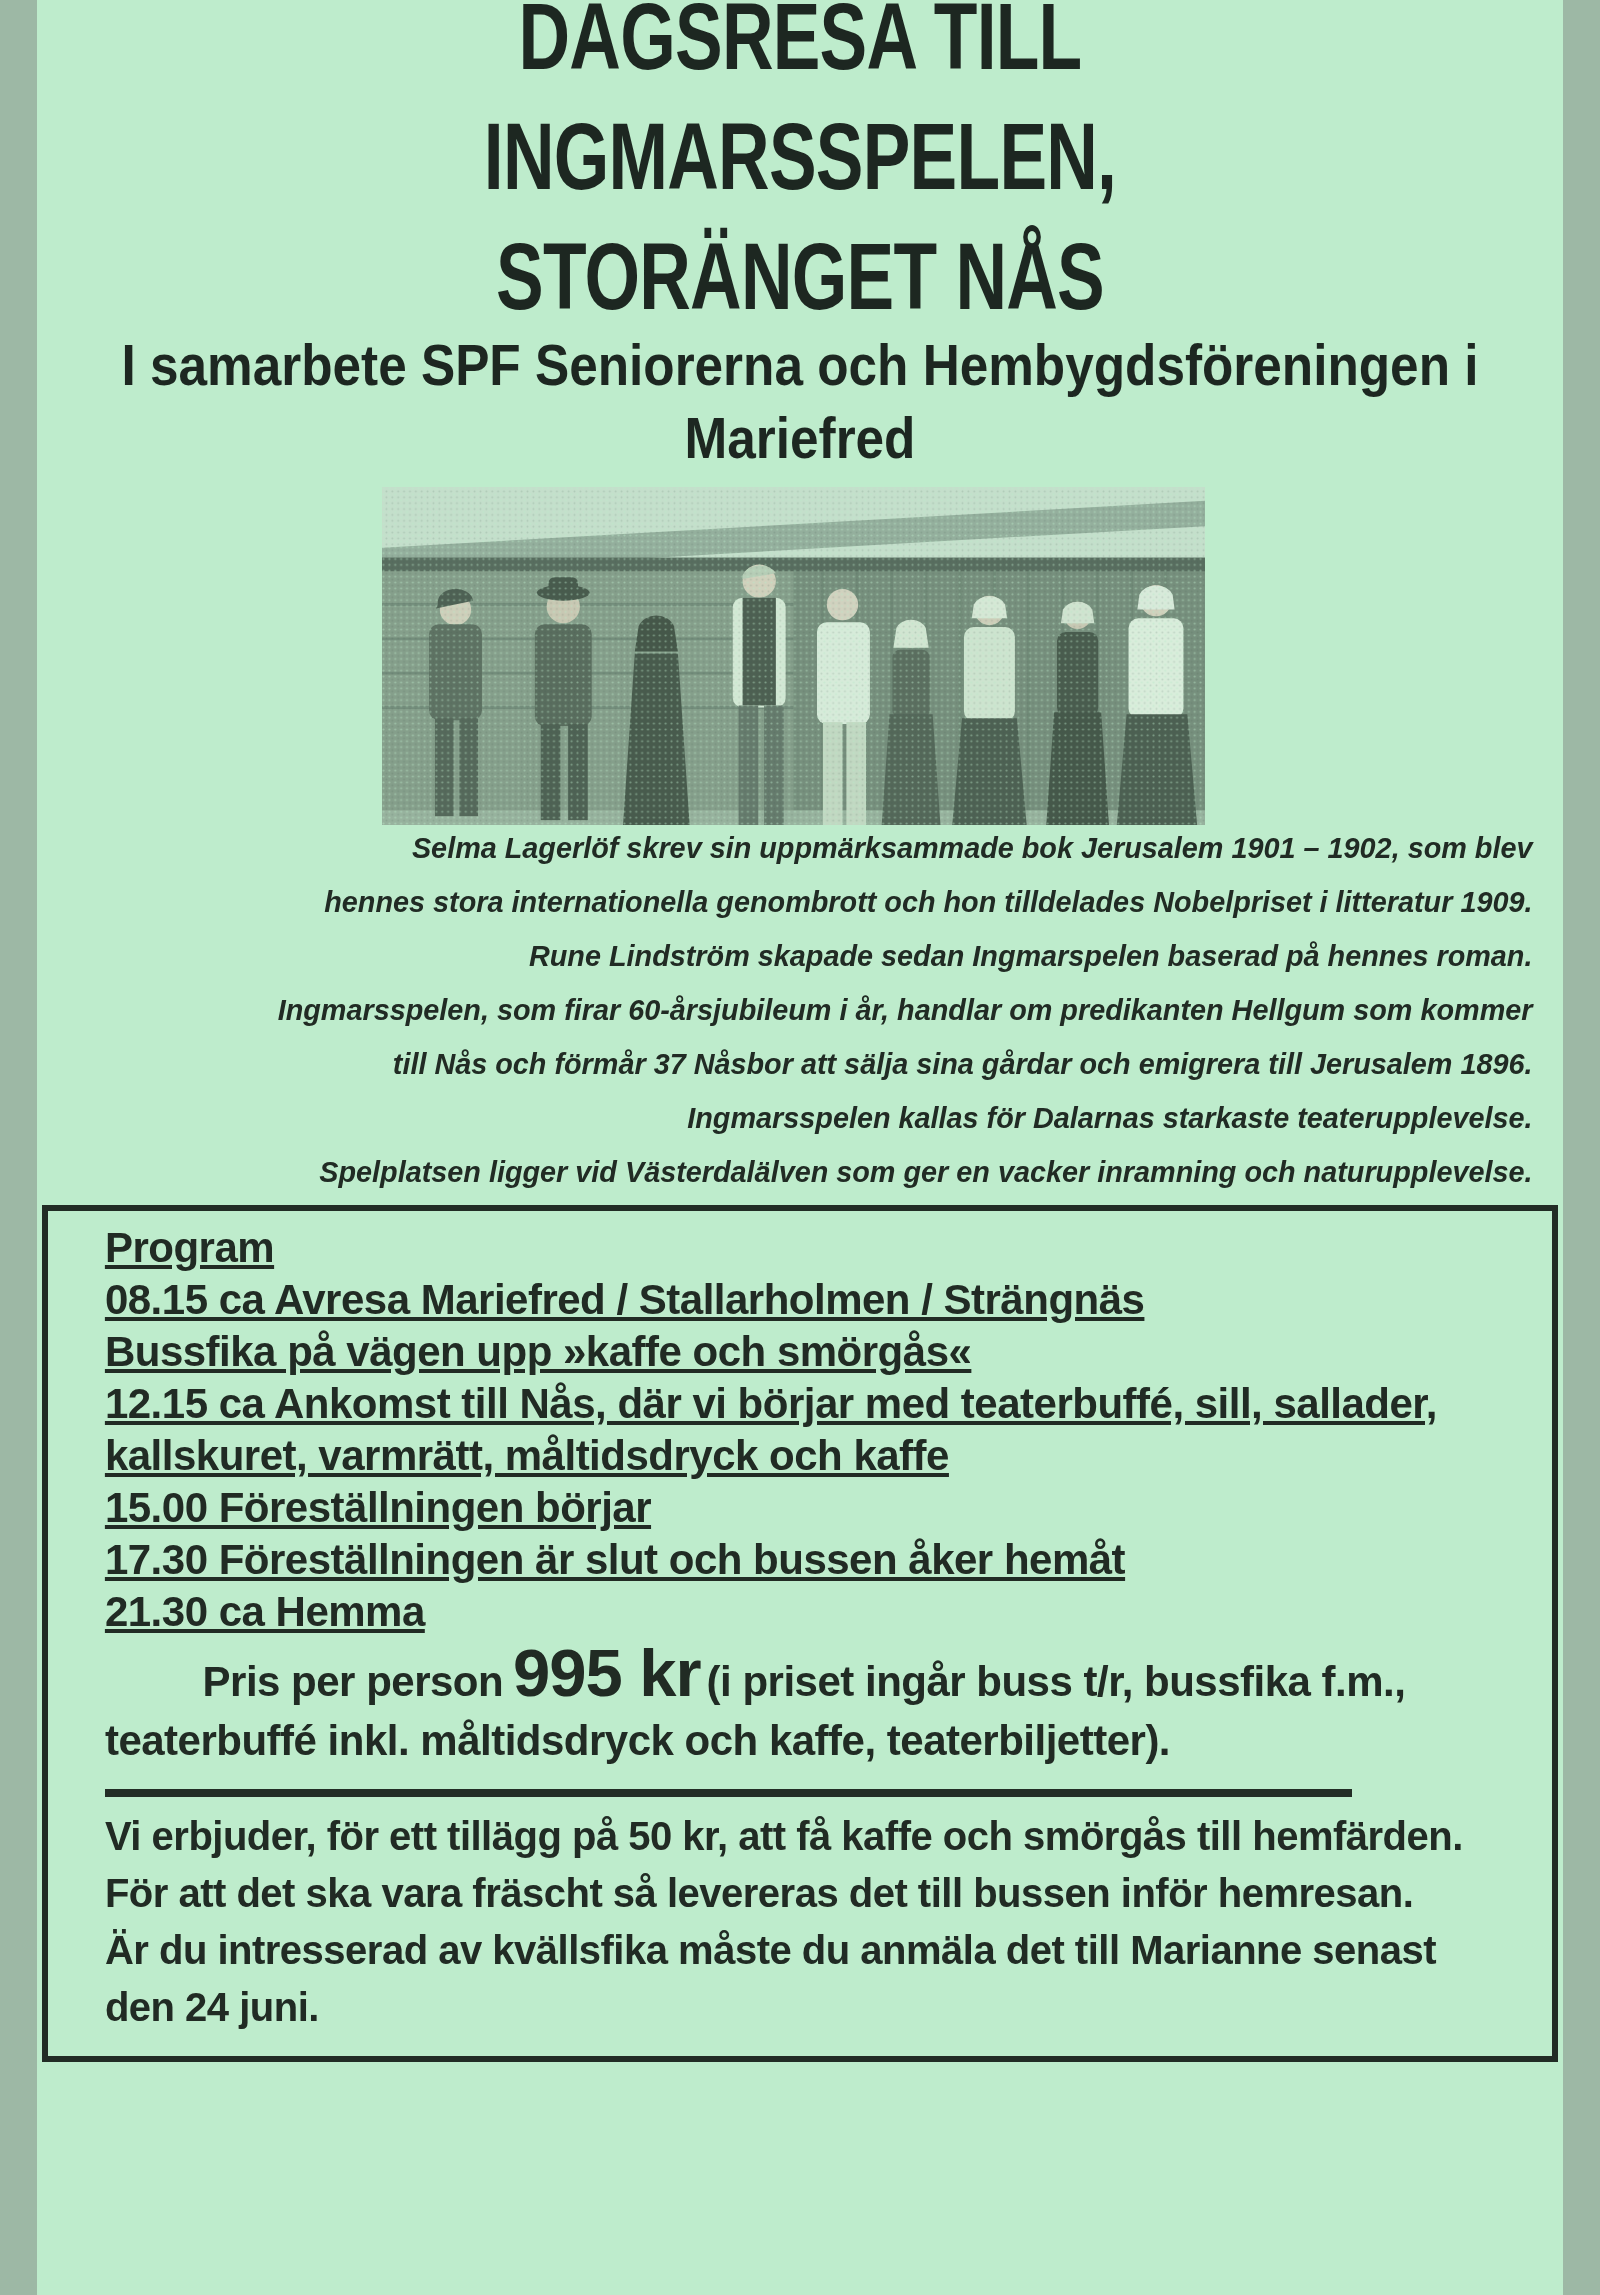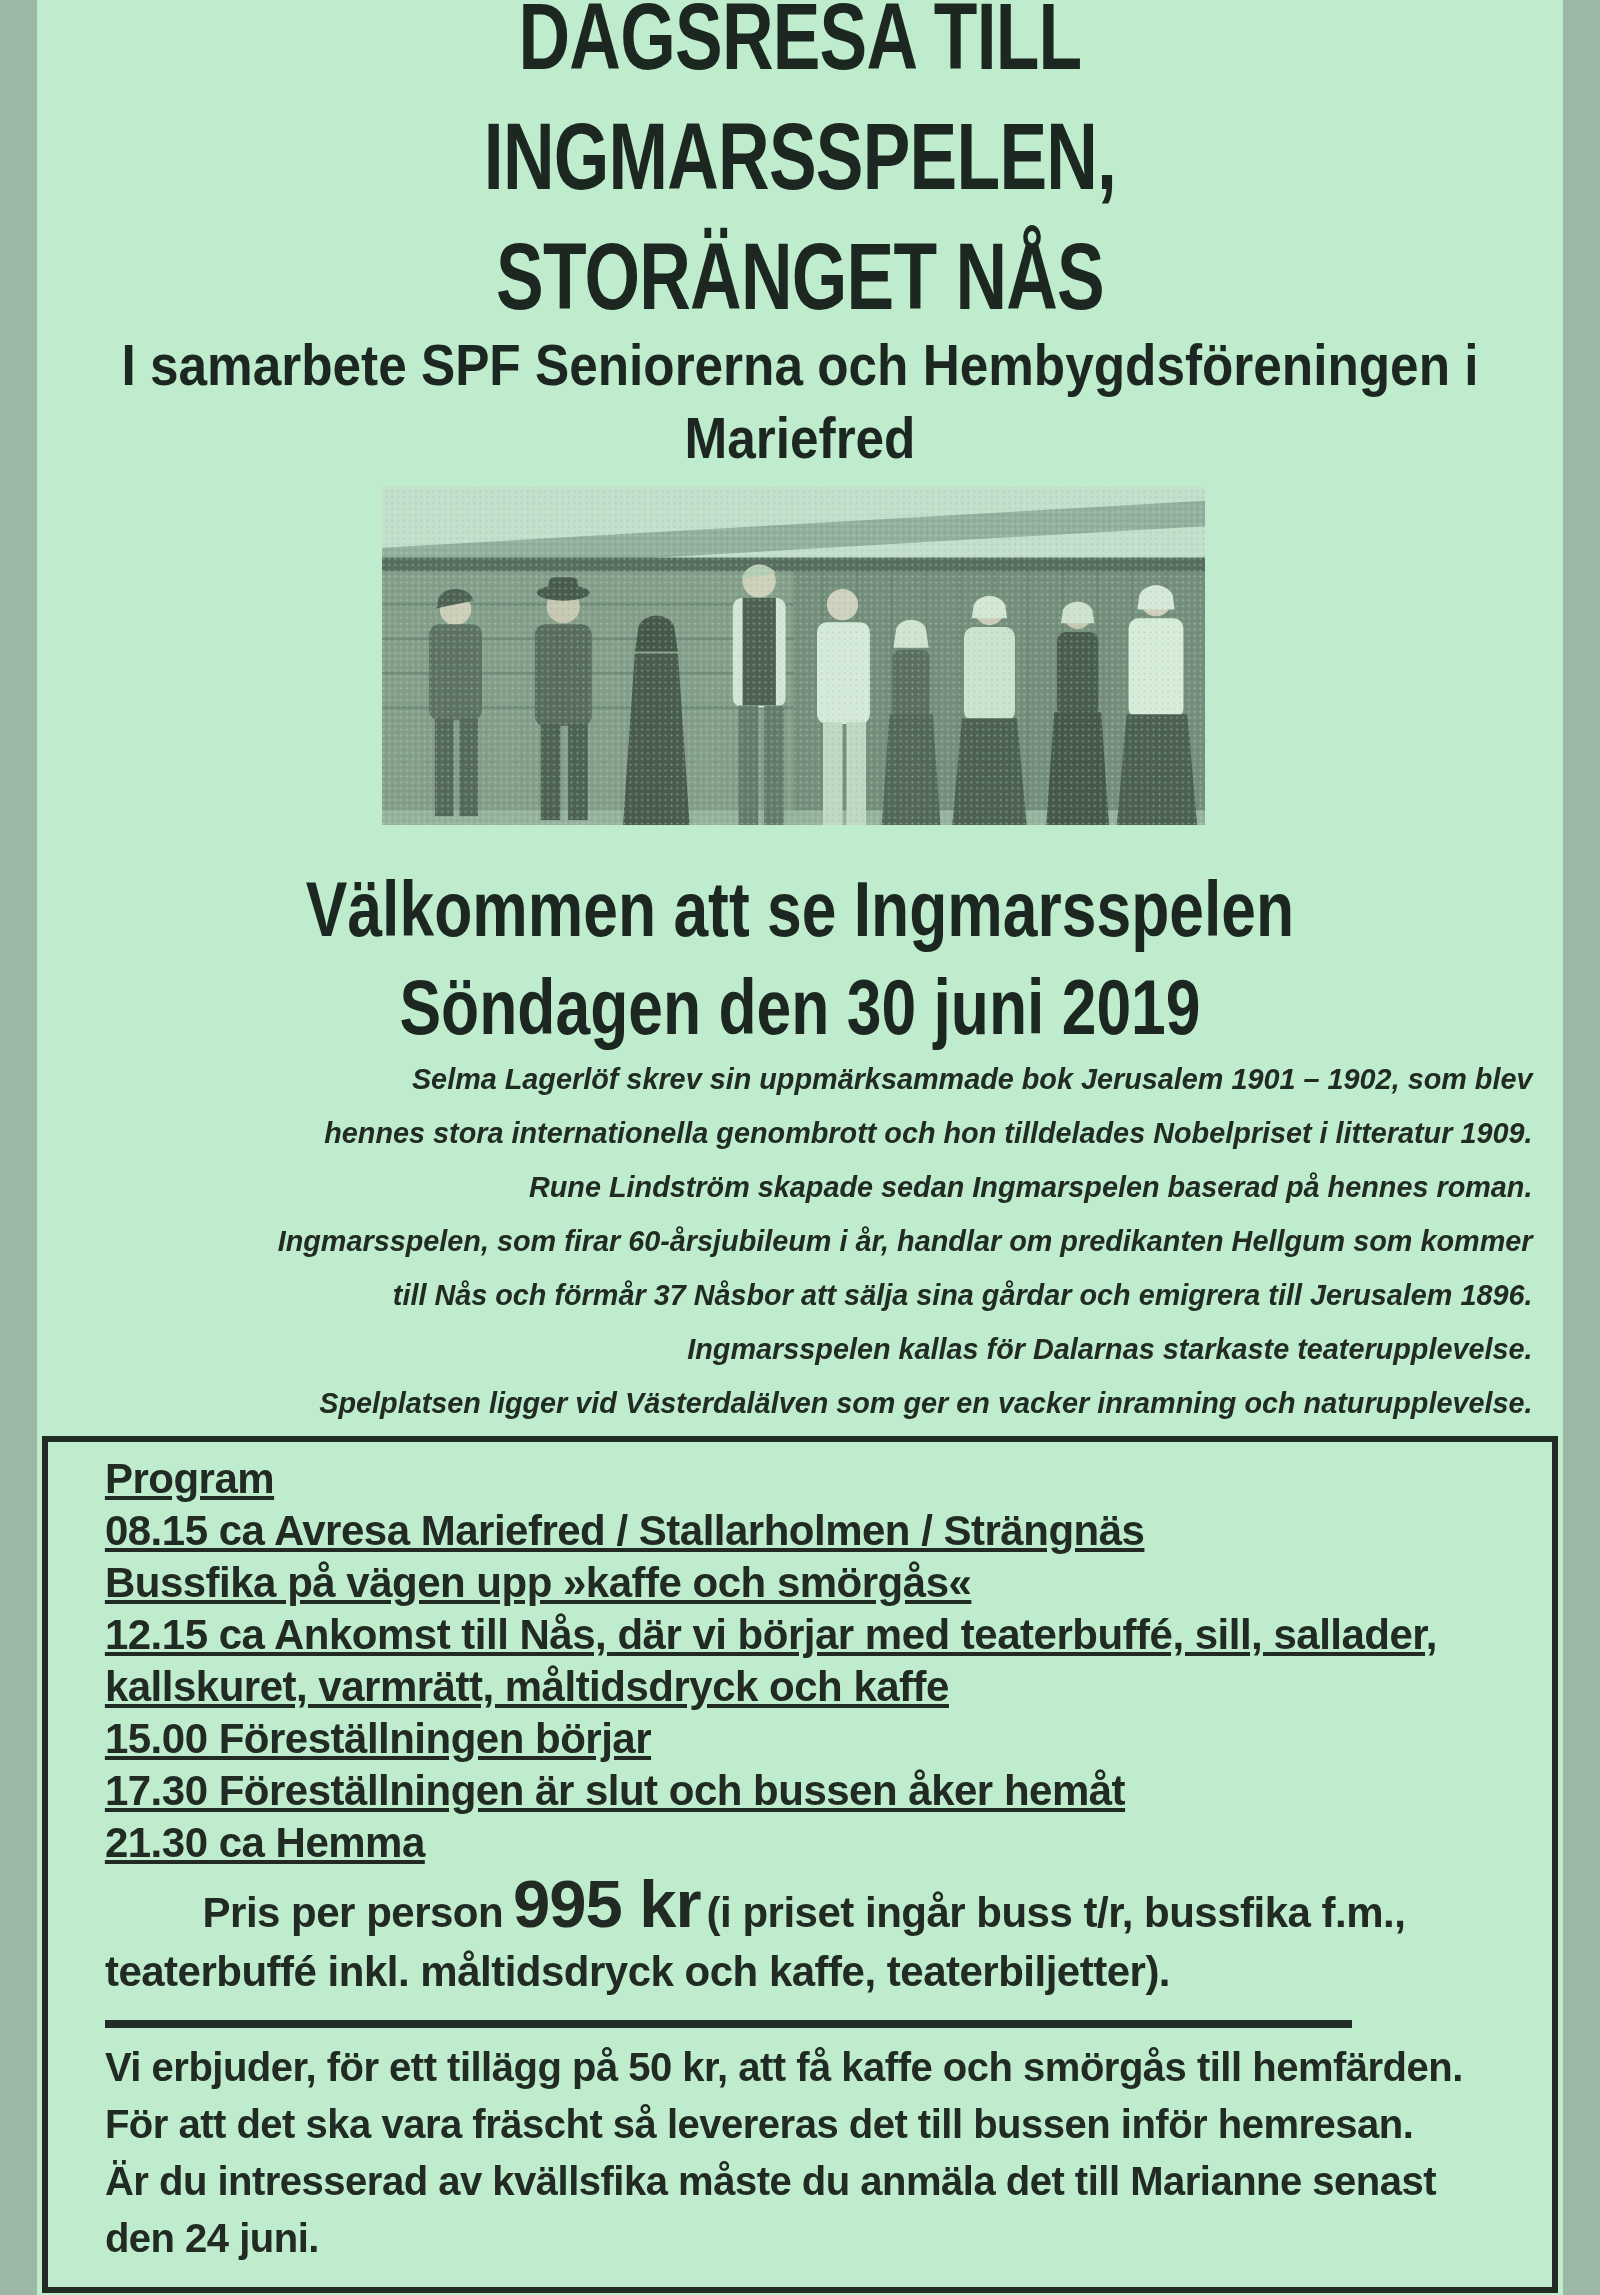--- a/index.html
+++ b/index.html
@@ -211,24 +211,20 @@
         <path d="M773 110 a18 14 0 0 1 34 0 l2 15 h-38z" fill="#e2ece0"></path>
         <rect x="762" y="134" width="56" height="102" rx="10" fill="#e3efe1"></rect>
         <polygon points="760,232 822,232 832,345 750,345" fill="#38443a"></polygon>
       </g>
 
       <rect x="0" y="0" width="840" height="345" fill="url(#halftone)"></rect>
       <rect x="0" y="0" width="840" height="345" fill="#aee3c0" opacity="0.18"></rect>
     </svg>
   </div>
 
-  <h2 class="welcome">
-    <span class="tline">Välkommen att se Ingmarsspelen</span>
-    <span class="tline">Söndagen den 30 juni 2019</span>
-  </h2>
 
   <section class="intro">
     <div>Selma Lagerlöf skrev sin uppmärksammade bok Jerusalem 1901 – 1902, som blev</div>
     <div>hennes stora internationella genombrott och hon tilldelades Nobelpriset i litteratur 1909.</div>
     <div>Rune Lindström skapade sedan Ingmarspelen baserad på hennes roman.</div>
     <div>Ingmarsspelen, som firar 60-årsjubileum i år, handlar om predikanten Hellgum som kommer</div>
     <div>till Nås och förmår 37 Nåsbor att sälja sina gårdar och emigrera till Jerusalem 1896.</div>
     <div>Ingmarsspelen kallas för Dalarnas starkaste teaterupplevelse.</div>
     <div>Spelplatsen ligger vid Västerdalälven som ger en vacker inramning och naturupplevelse.</div>
   </section>

